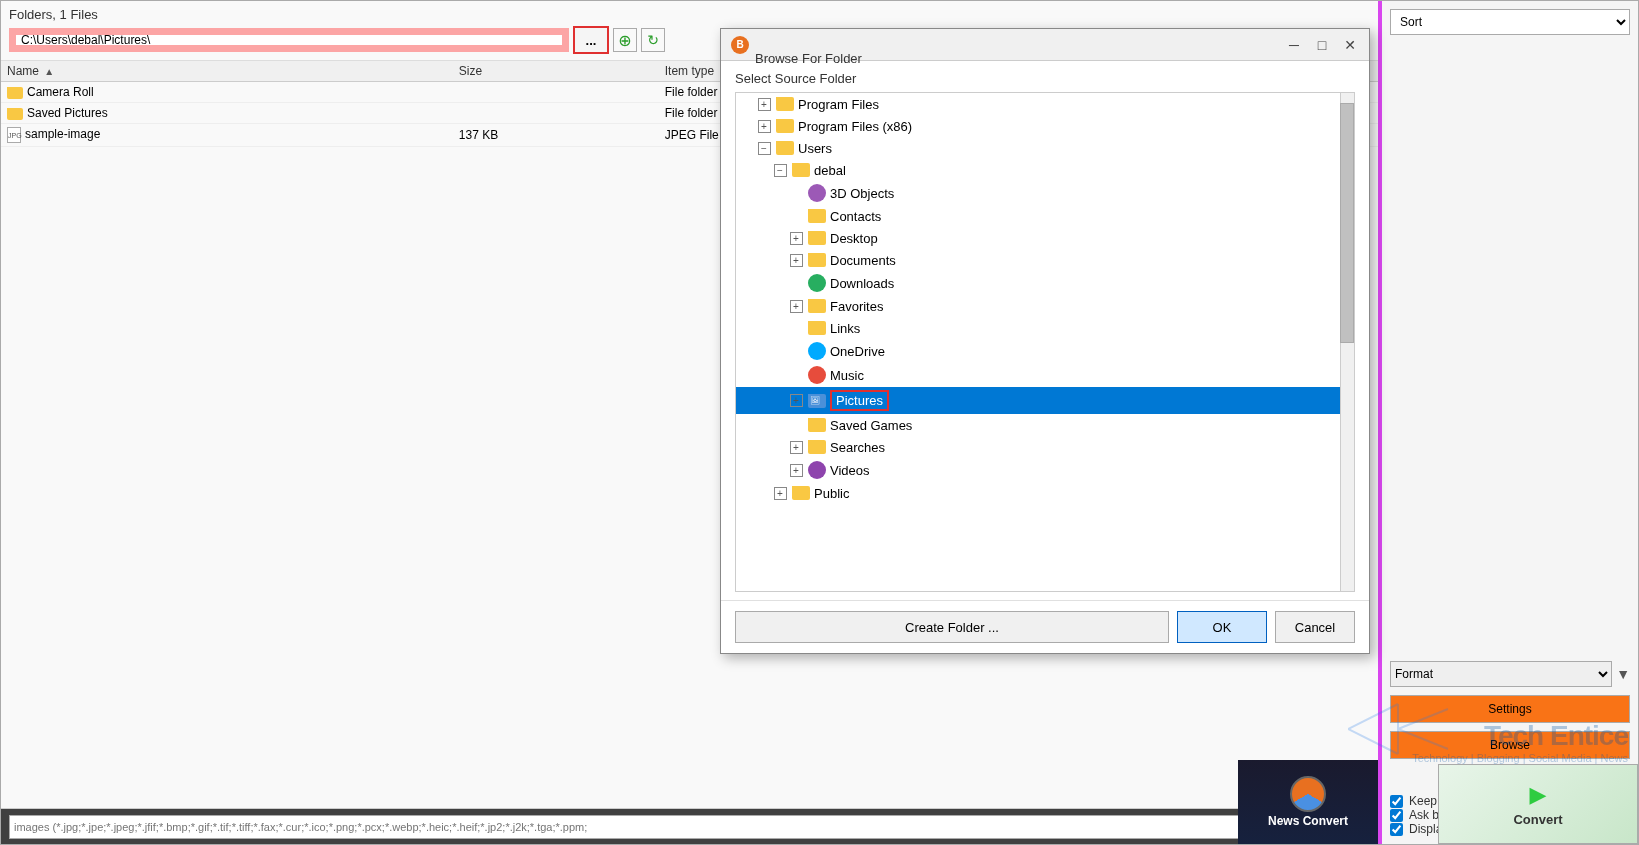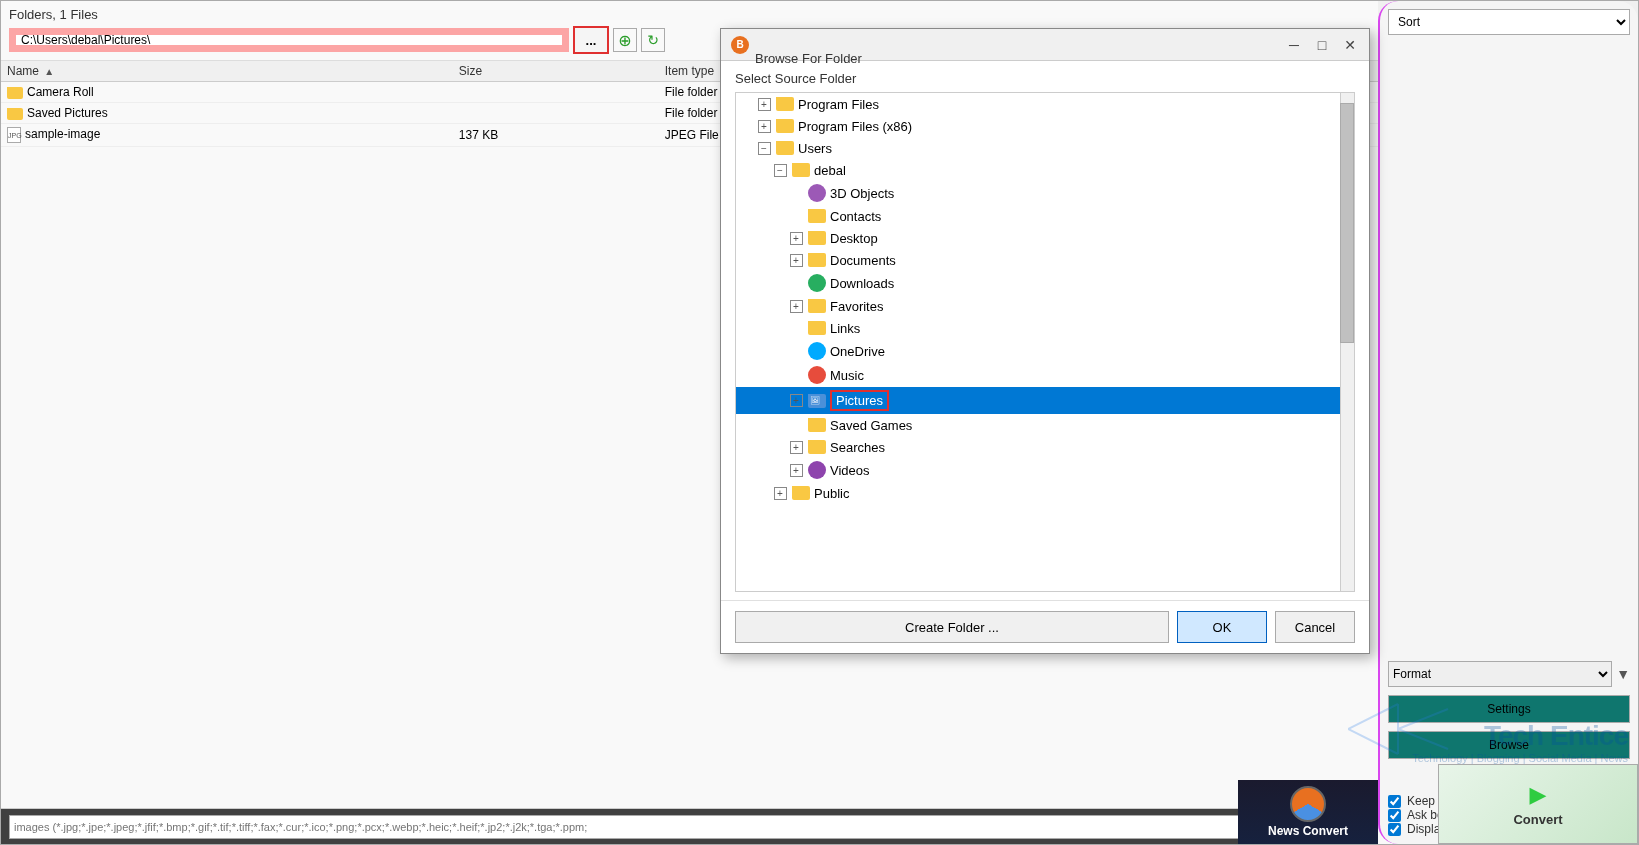--- a/index.html
+++ b/index.html
@@ -202,42 +202,41 @@
     }
 
     
     .right-panel {
       position: absolute;
       right: 0;
       top: 0;
       width: 260px;
       height: 100%;
       background: #f5f5f5;
-      border-left: 2px solid #d946ef;
+      border-left: 4px solid #d946ef;
       padding: 8px;
       display: flex;
       flex-direction: column;
       gap: 8px;
-      border-radius: 20px;
     }
 
     .sort-dropdown {
       width: 100%;
       height: 26px;
       border: 1px solid #aaa;
       background: white;
       font-size: 12px;
       padding: 2px 5px;
     }
 
     .right-btn {
       width: 100%;
       height: 28px;
       border: 1px solid #aaa;
-      background: #0f766e;
+      background: #f97316;
       cursor: pointer;
       font-size: 12px;
       text-align: center;
     }
 
     .checkbox-row {
       display: flex;
       align-items: center;
       gap: 6px;
       font-size: 12px;
@@ -515,21 +514,21 @@
       font-size: 11px;
       color: rgba(0,80,160,0.35);
     }
 
     
     .news-convert-box {
       position: absolute;
       bottom: 0;
       right: 260px;
       width: 140px;
-      height: 64px;
+      height: 84px;
       background: linear-gradient(180deg, #1a1a2e 0%, #16213e 100%);
       display: flex;
       flex-direction: column;
       align-items: center;
       justify-content: center;
       gap: 2px;
     }
 
     .news-convert-icon {
       width: 36px;

